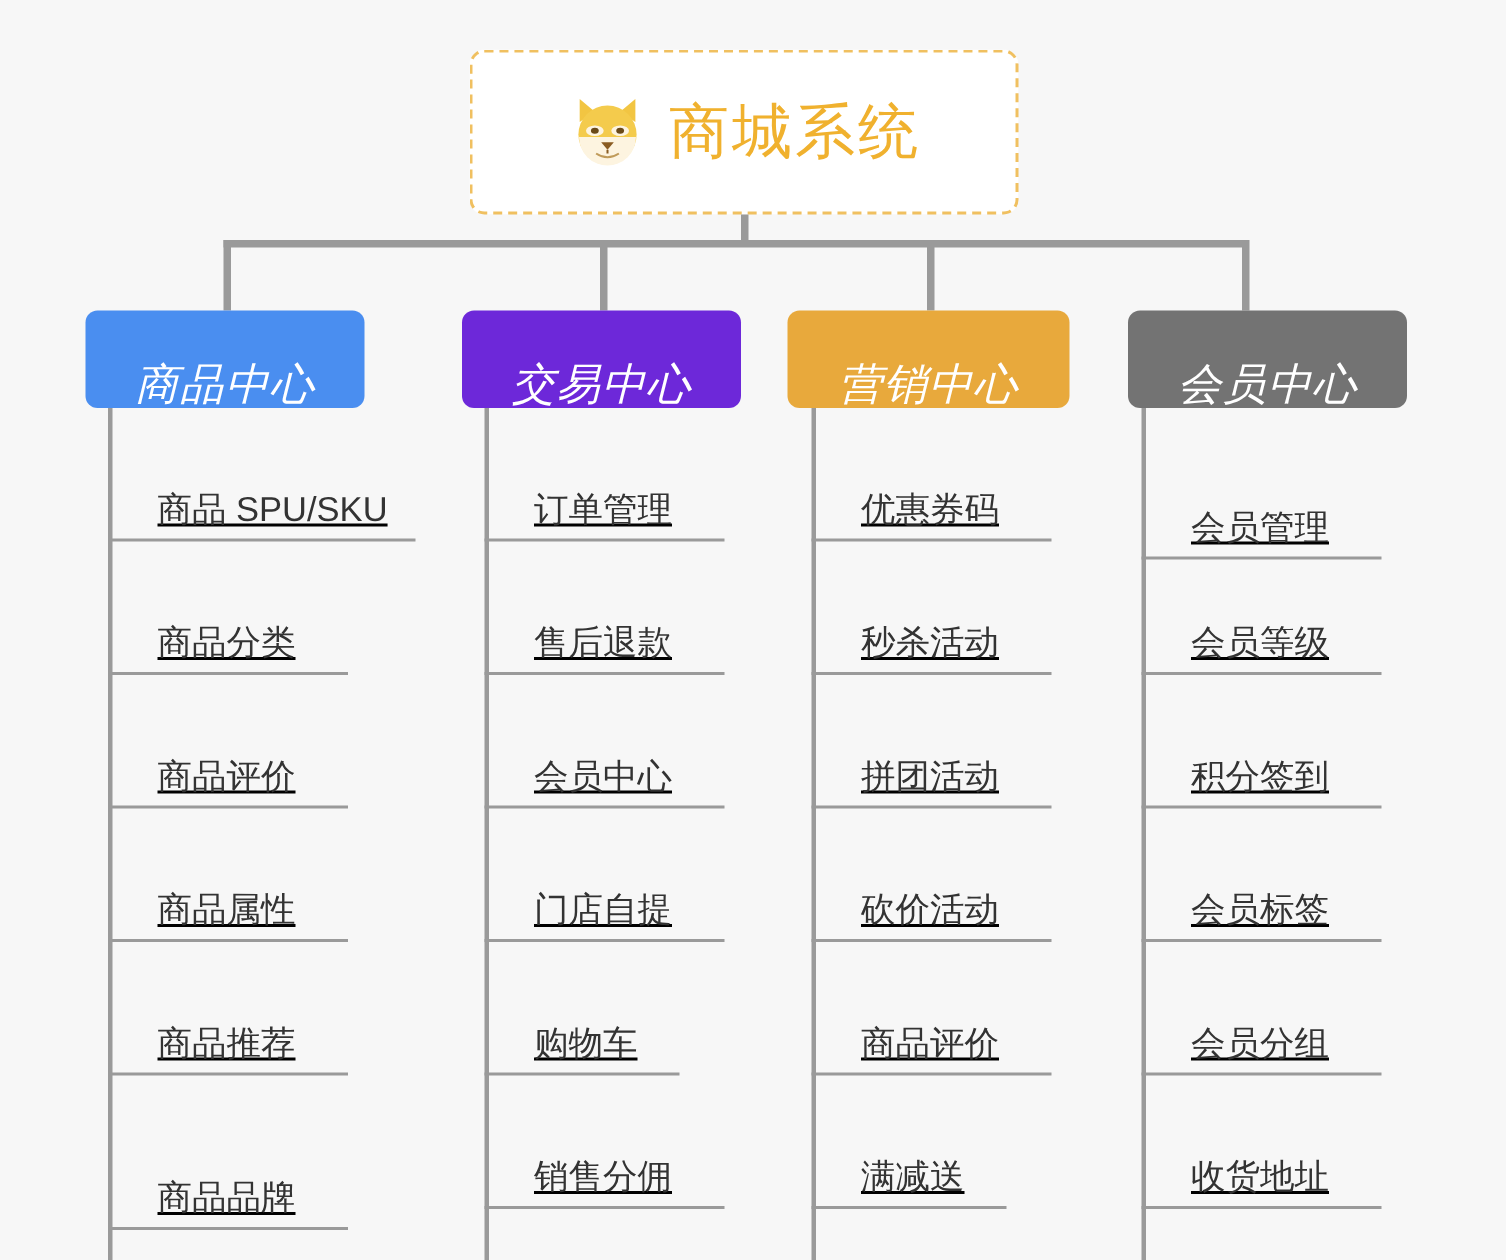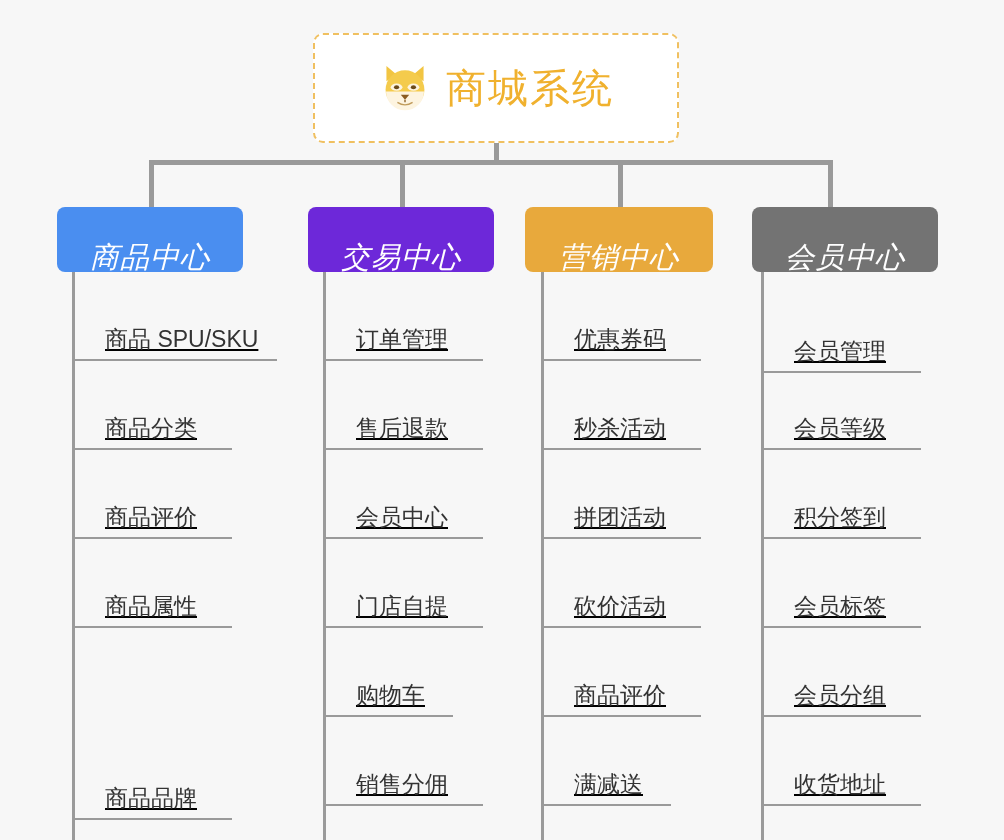--- a/index.html
+++ b/index.html
@@ -165,20 +165,23 @@
       </div>
     <div class="leaf-item" style="top:89px;width:160px">
         <span class="leaf-label">商品分类</span>
       </div>
     <div class="leaf-item" style="top:178px;width:160px">
         <span class="leaf-label">商品评价</span>
       </div>
     <div class="leaf-item" style="top:267px;width:160px">
         <span class="leaf-label">商品属性</span>
       </div>
+    <div class="leaf-item" style="top:356px;width:160px">
+        <span class="leaf-label">商品推荐</span>
+      </div>
     <div class="leaf-item" style="top:459px;width:160px">
         <span class="leaf-label">商品品牌</span>
       </div>
   </div>
 
   <div class="cat-box" style="left:308px;width:186px;background:#6d28d9">
     <span class="cat-label">交易中心</span>
   </div>
   <div class="leaf-col" style="left:323px;width:160px;height:568px">
     <div class="col-spine" style="height:568px"></div>

